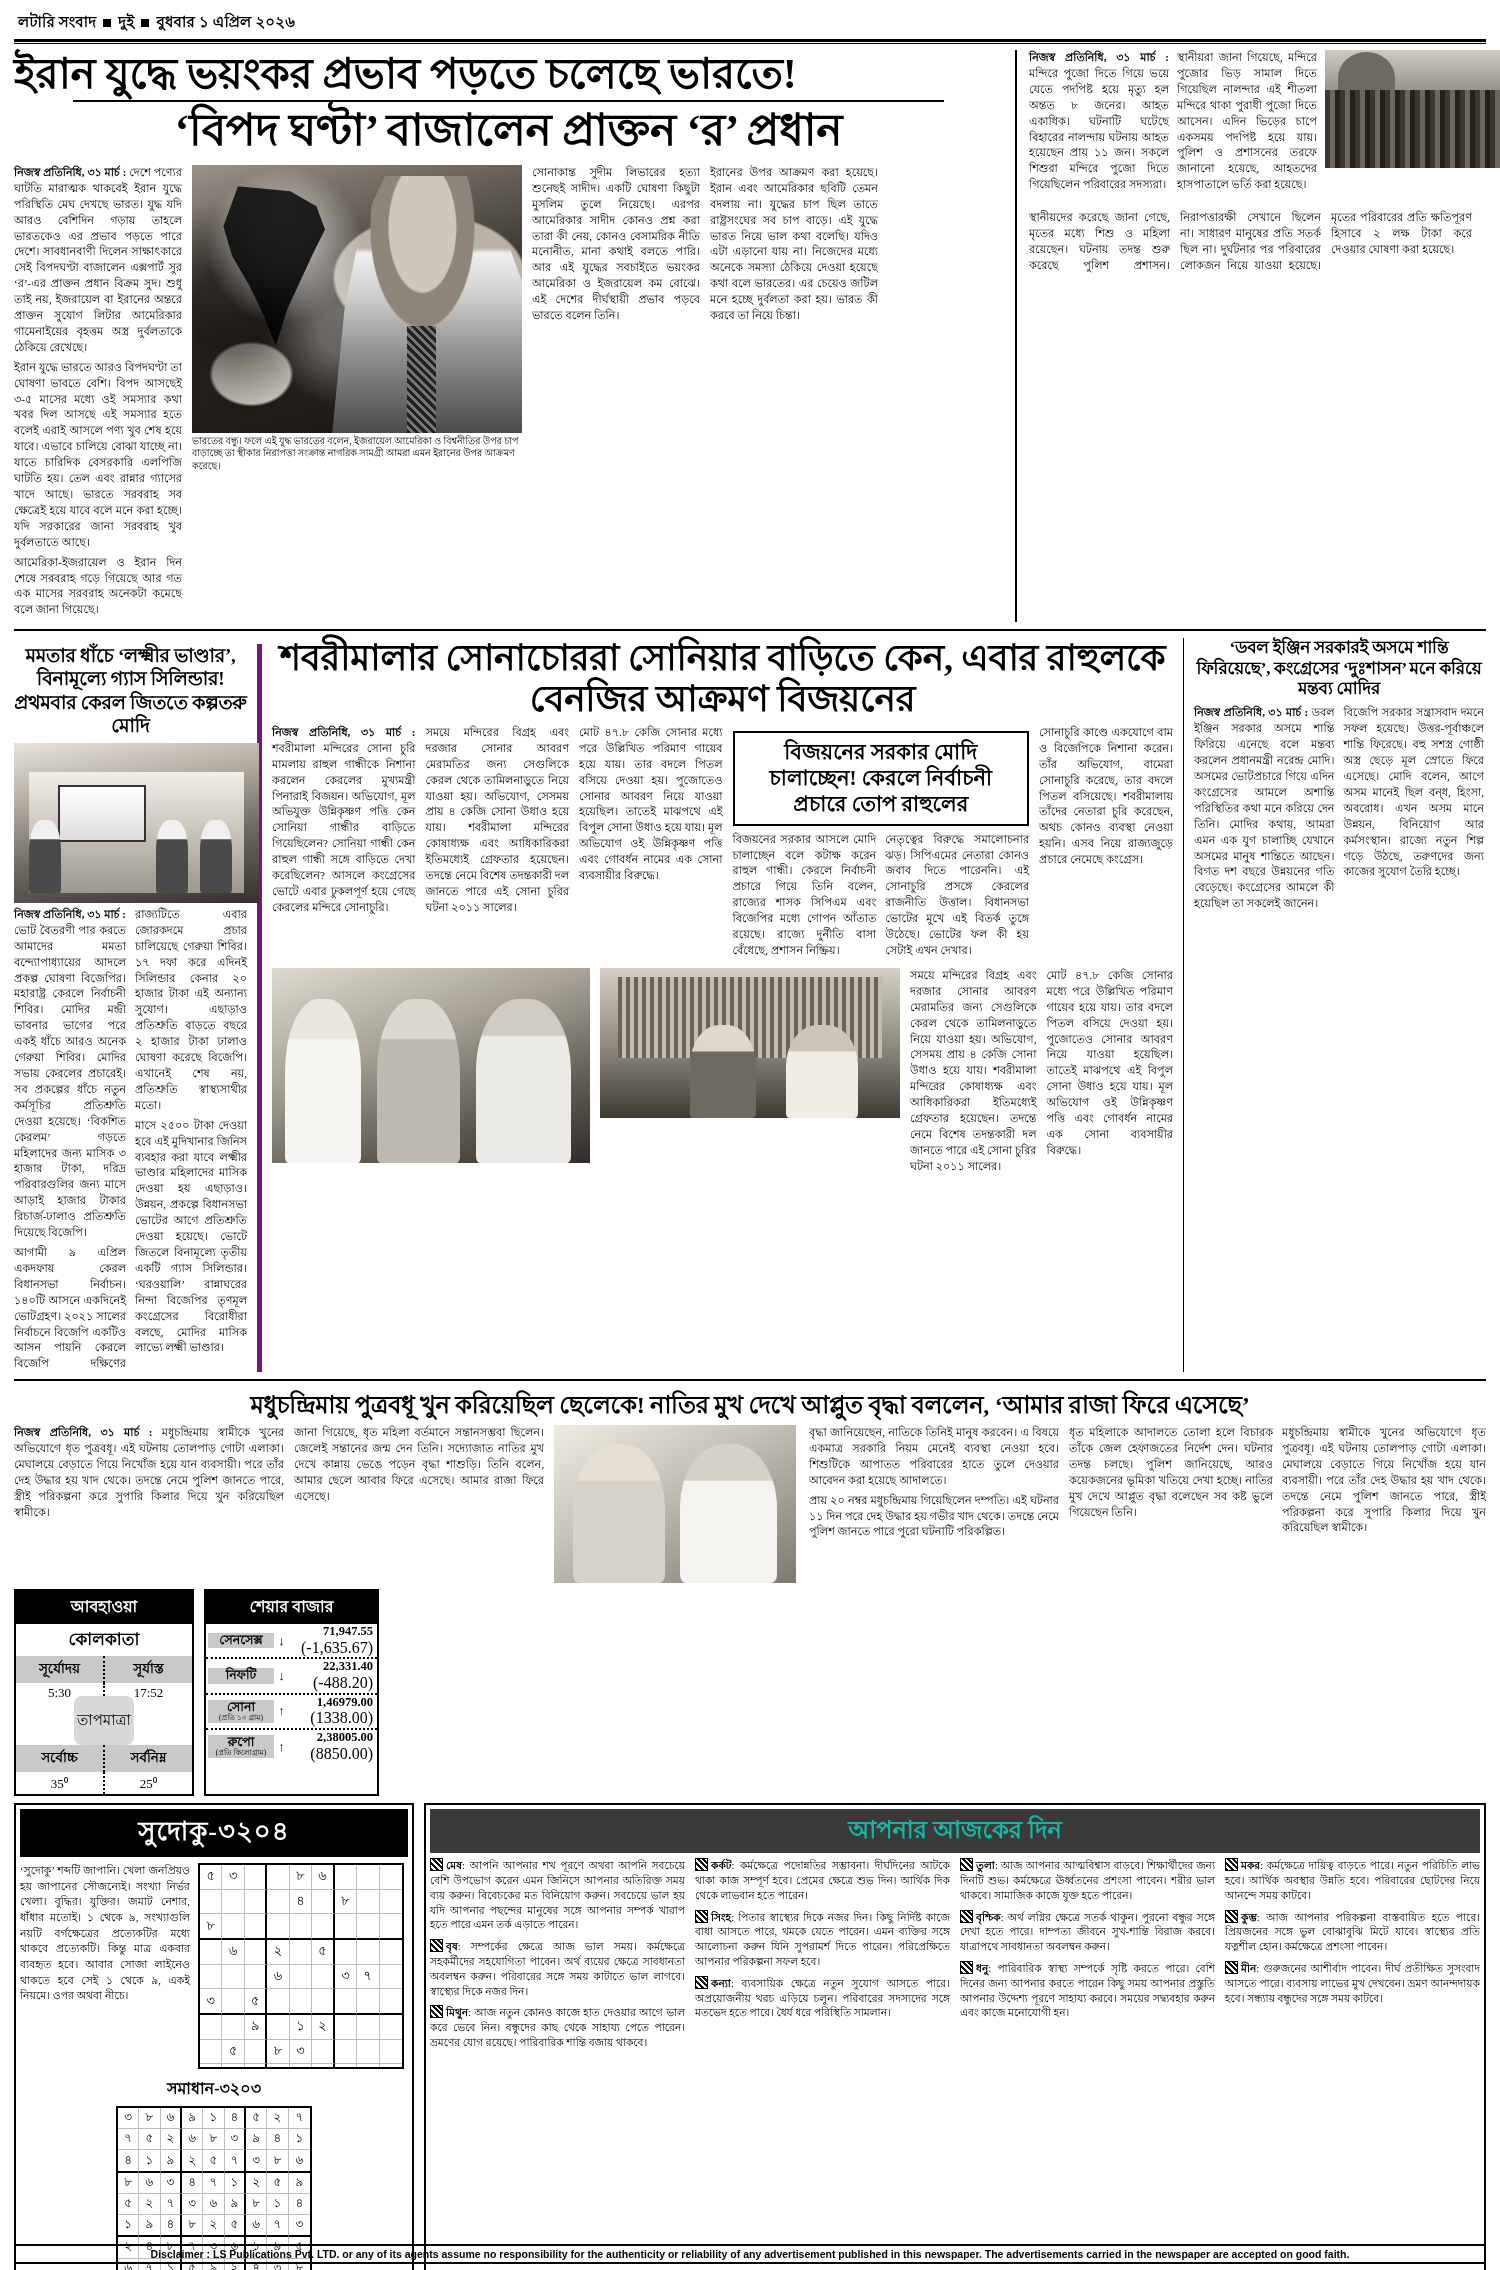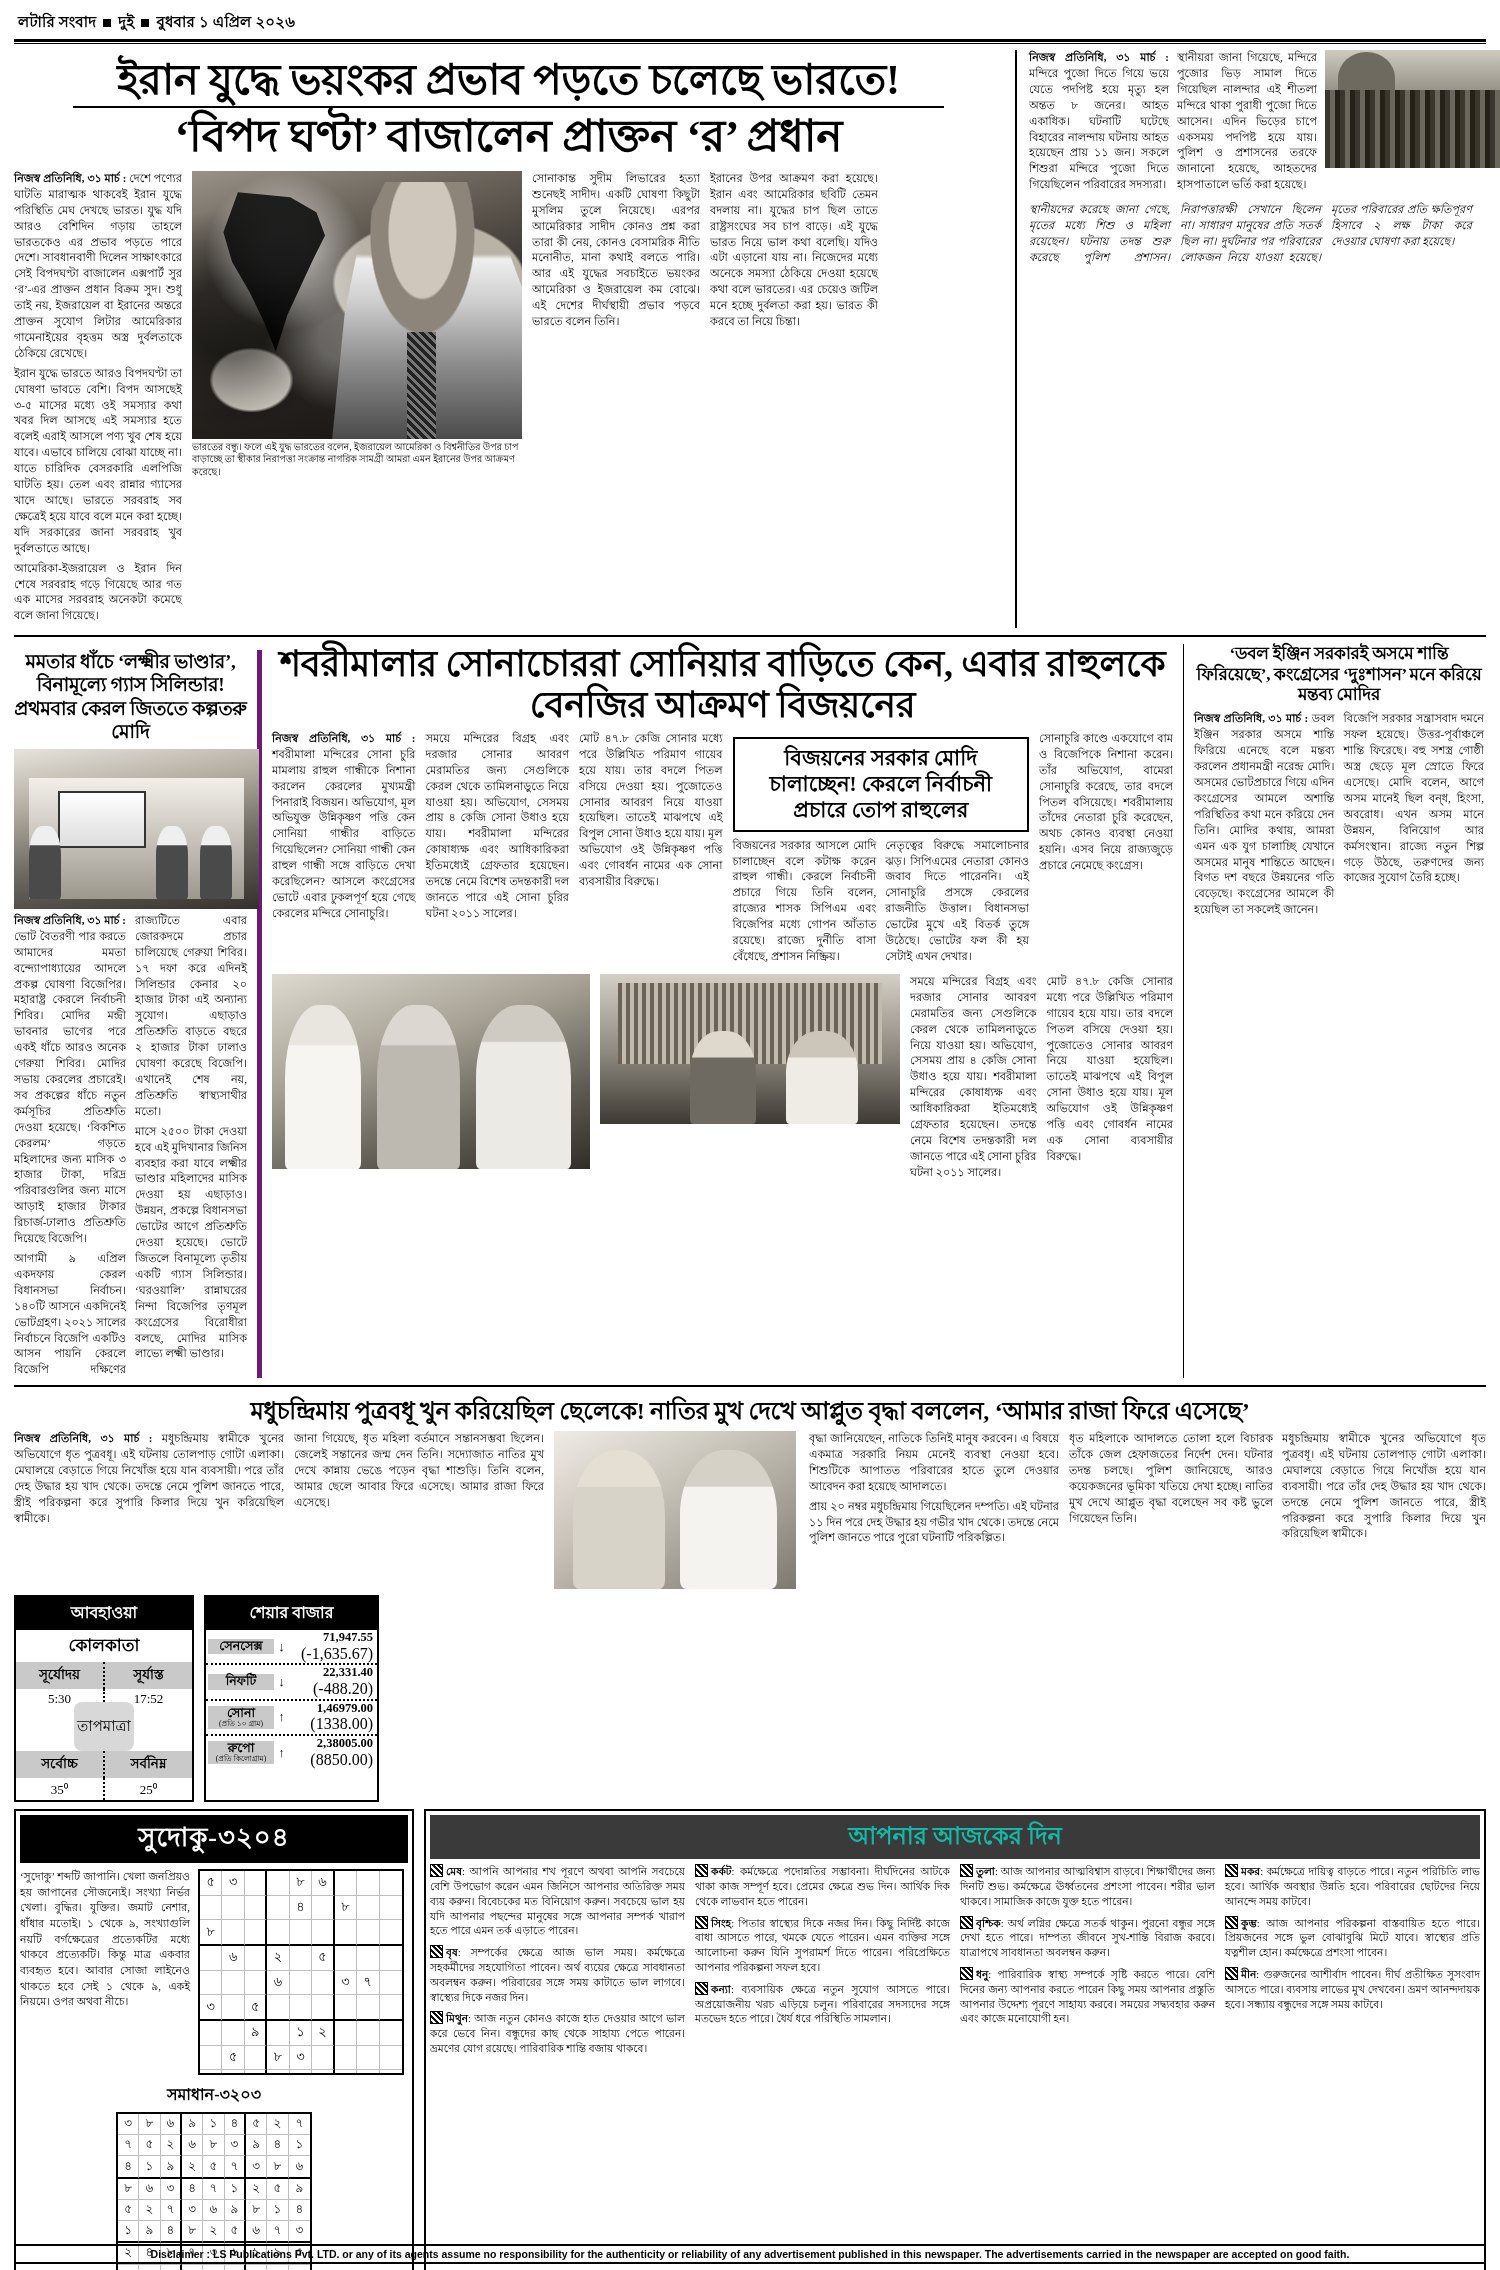--- a/index.html
+++ b/index.html
@@ -22,21 +22,21 @@
   .hl { font-weight:bold; line-height:1.08; letter-spacing:-.3px; }
   .byline { font-size:11px; font-weight:bold; }
   .body-col { font-size:11.2px; line-height:1.42; text-align:justify; hyphens:auto; }
   .body-col p { margin:0 0 4px 0; text-indent:0; }
 
   
   .topzone { display:flex; gap:0; }
   .lead { width:1003px; padding-right:12px; border-right:2px solid #000; }
   .bihar { width:455px; padding-left:12px; }
 
-  .lead-h1 { font-size:42px; text-align:center; padding:2px 0 3px;margin-top:6px; }
+  .lead-h1 { font-size:42px; text-align:left; padding:2px 0 3px; }
   .lead-h1-rule { border-bottom:2px solid #000; width:88%; margin:0 auto 4px; }
   .lead-h2 { font-size:44px; text-align:center; padding:1px 0 8px; }
 
   .bihar-h1 { font-size:25px; text-align:center; line-height:1.2; padding:0 0 6px; }
 
   .lead-body { display:flex; gap:10px; margin-top:2px; }
   .lc { width:168px; }
   .photo { background:#2a2a2a; position:relative; overflow:hidden; }
 
   
@@ -237,21 +237,21 @@
         <div class="body-col" style="width:140px;">
           <p>স্থানীয়রা জানা গিয়েছে, মন্দিরে পুজোর ভিড় সামাল দিতে গিয়েছিল নালন্দার এই শীতলা মন্দিরে থাকা পুরাধী পুজো দিতে আসেন। এদিন ভিড়ের চাপে একসময় পদপিষ্ট হয়ে যায়। পুলিশ ও প্রশাসনের তরফে জানানো হয়েছে, আহতদের হাসপাতালে ভর্তি করা হয়েছে।</p>
         </div>
         <div style="width:145px;">
           <div class="photo ph-bihar">
             <div class="tree"></div>
             <div class="crowd"></div>
           </div>
         </div>
       </div>
-      <div class="body-col cols3" style="margin-top:5px;font-style:italic;">
+      <div class="body-col cols3" style="margin-top:13px;">
         <p>স্থানীয়দের করেছে জানা গেছে, মৃতের মধ্যে শিশু ও মহিলা রয়েছেন। ঘটনায় তদন্ত শুরু করেছে পুলিশ প্রশাসন। নিরাপত্তারক্ষী সেখানে ছিলেন না। সাধারণ মানুষের প্রতি সতর্ক ছিল না। দুর্ঘটনার পর পরিবারের লোকজন নিয়ে যাওয়া হয়েছে। মৃতের পরিবারের প্রতি ক্ষতিপূরণ হিসাবে ২ লক্ষ টাকা করে দেওয়ার ঘোষণা করা হয়েছে।</p>
       </div>
     </div>
   </div>
 
   <div class="hr2"></div>
 
   <div class="midzone">
 
     <div class="mid-left">

